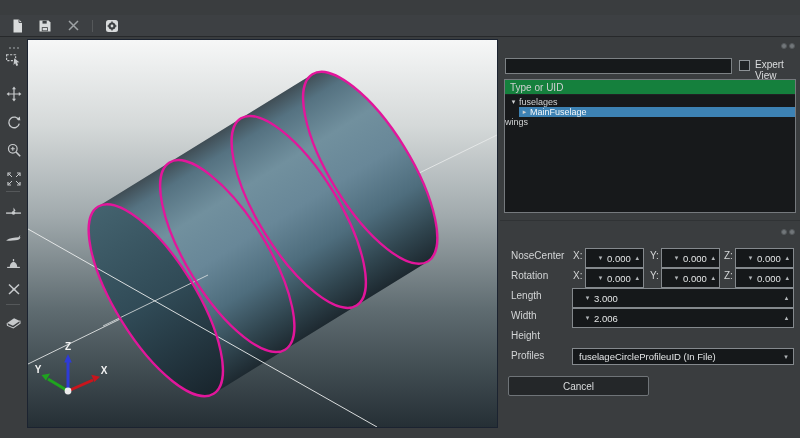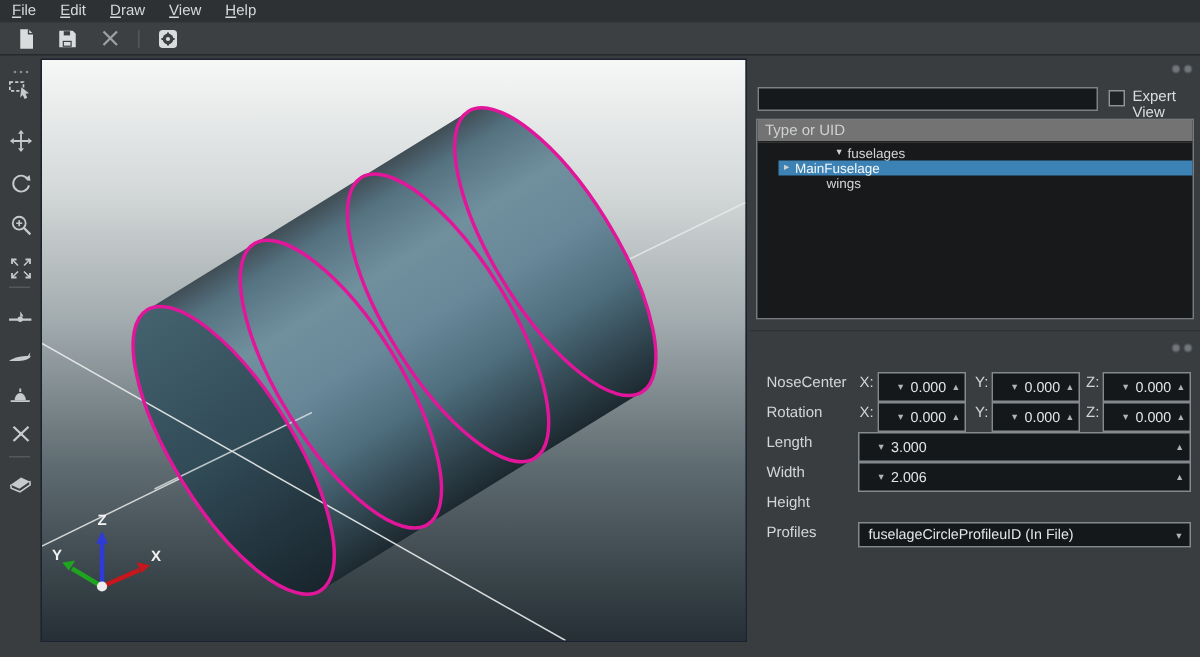--- a/index.html
+++ b/index.html
@@ -26,24 +26,24 @@
   
   .rpanel{position:absolute;left:500px;top:38px;width:300px;height:400px;background:#3a3d3f;font-size:10px;}
   .dockbtns{position:absolute;right:5px;display:flex;gap:2px;}
   .dockbtn{width:6px;height:6px;border-radius:50%;background:#71767a;border:1px solid #54585b;}
   .search{position:absolute;left:5px;top:20px;width:227px;height:16px;background:#16191b;
     border:1px solid #7c8184;color:#dfe1e2;font-size:10px;padding:0 4px;outline:none;
     font-family:"Liberation Sans","DejaVu Sans",sans-serif;}
   .cbx{position:absolute;left:239px;top:22px;width:11px;height:11px;background:#202325;border:1px solid #8e9397;}
   .cbxlabel{position:absolute;left:255px;top:21px;font-size:10px;color:#dcdedf;}
   .tree{position:absolute;left:4px;top:41px;width:292px;height:134px;background:#17191b;border:1px solid #75797d;}
-  .tree-header{height:15px;line-height:15px;background:#737373;border-bottom:1px solid #202224;
+  .tree-header{height:15px;line-height:15px;background:#15803d;border-bottom:1px solid #202224;
     padding-left:5px;font-size:10px;color:#ced0d1;}
   .tree-body{padding-top:2px;}
-  .trow{height:10px;line-height:10px;font-size:9px;color:#d2d4d5;display:flex;align-items:center;margin-left:46px;}
+  .trow{height:10px;line-height:10px;font-size:9px;color:#d2d4d5;display:flex;align-items:center;}
   .trow .tarr{width:11px;text-align:center;font-size:7px;color:#cfd1d2;}
   .trow.root{padding-left:3px;}
   .trow.selected{margin-left:14px;background:#3d82b4;color:#f3f7f9;}
   .trow.noarrow{}
   .dividerline{position:absolute;left:0;top:182px;width:300px;height:1px;background:#303335;}
   
   .prow{position:absolute;left:2px;width:300px;height:16px;}
   .plabel{position:absolute;left:9px;top:2px;font-size:10px;color:#d3d5d6;}
   .axl{position:absolute;top:2px;font-size:10px;color:#d3d5d6;}
   .spin{position:absolute;top:0;height:20px;background:#15181a;border:1px solid #84898d;
@@ -55,27 +55,20 @@
   .combo .cv{flex:1;padding-left:6px;}
   .combo .ca{width:14px;text-align:center;font-size:7px;color:#b0b4b7;}
   .btn{position:absolute;height:20px;background:#242729;border:1px solid #6f7478;border-radius:2px;
     display:flex;align-items:center;justify-content:center;font-size:10px;color:#dadcdd;}
 </style>
 </head>
 <body>
 
 <div class="window">
 
-  <div class="menubar">
-    <div class="menu-item"><span class="mn">F</span><span>ile</span></div>
-    <div class="menu-item"><span class="mn">E</span><span>dit</span></div>
-    <div class="menu-item"><span class="mn">D</span><span>raw</span></div>
-    <div class="menu-item"><span class="mn">V</span><span>iew</span></div>
-    <div class="menu-item"><span class="mn">H</span><span>elp</span></div>
-  </div>
 
   <div class="toolbar">
     <div class="tbtn">
       <svg width="13" height="14" viewBox="0 0 13 14">
         <path d="M2.5 0.5h5.5l3 3v10H2.5z" fill="#d9dbdc"></path>
         <path d="M8 0.5v3h3" fill="none" stroke="#3d4043" stroke-width="0.9"></path>
       </svg>
     </div>
     <div class="tbtn">
       <svg width="14" height="14" viewBox="0 0 14 14">
@@ -338,14 +331,17 @@
     </div>
 
     <div class="prow" style="top:310px">
       <span class="plabel">Profiles</span>
       <div class="combo" style="left:70px;width:222px">
         <span class="cv">fuselageCircleProfileuID (In File)</span>
         <span class="ca">▾</span>
       </div>
     </div>
 
+    <div class="btn" style="left:8px;top:338px;width:141px">
+      <span>Cancel</span>
+    </div>
   </div>
 </div>
 
 </body></html>

